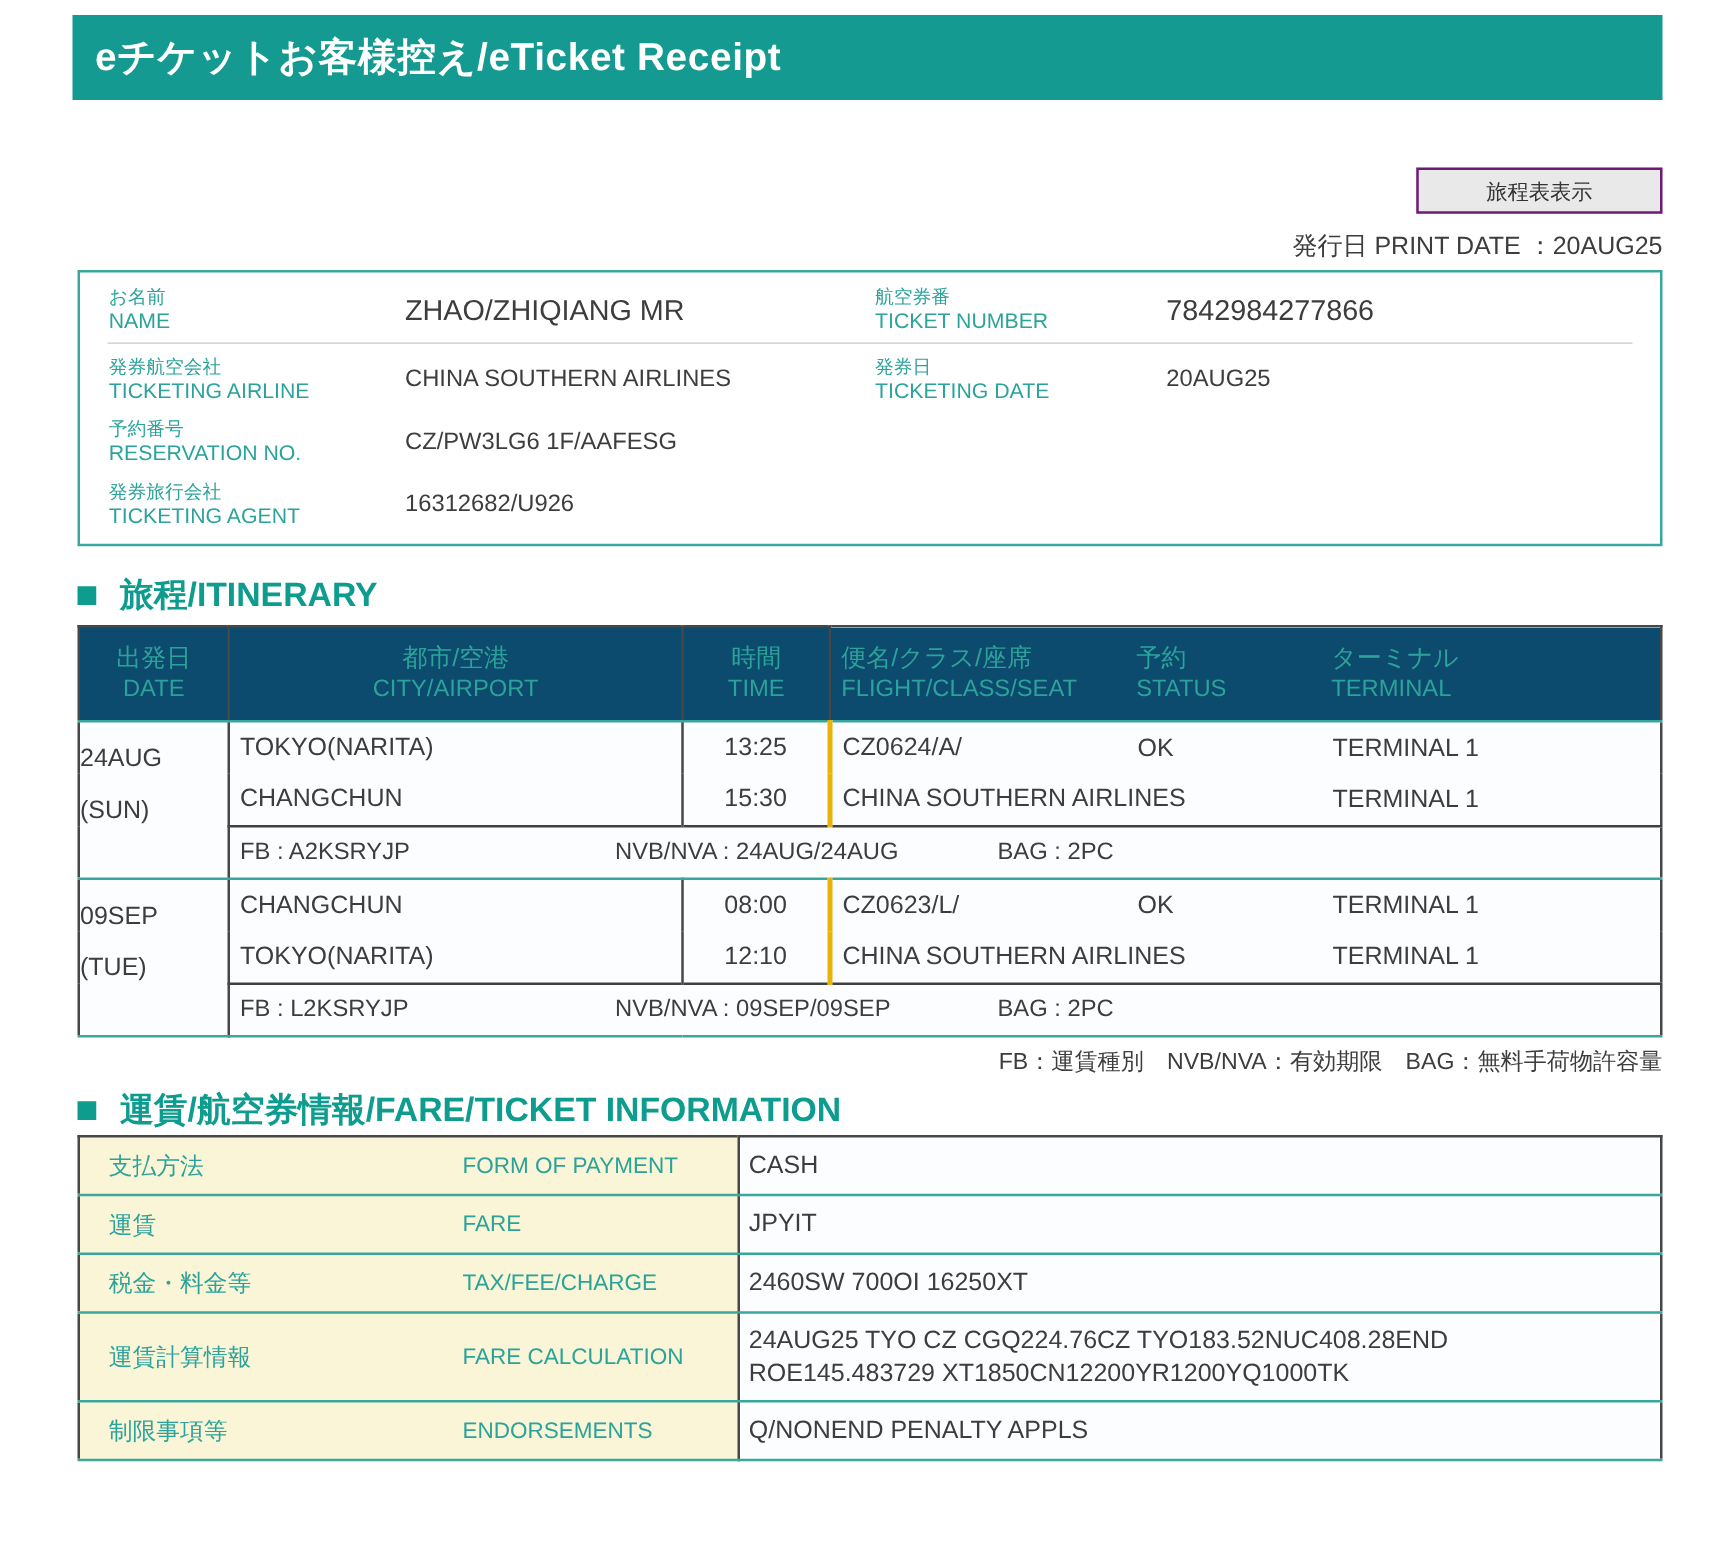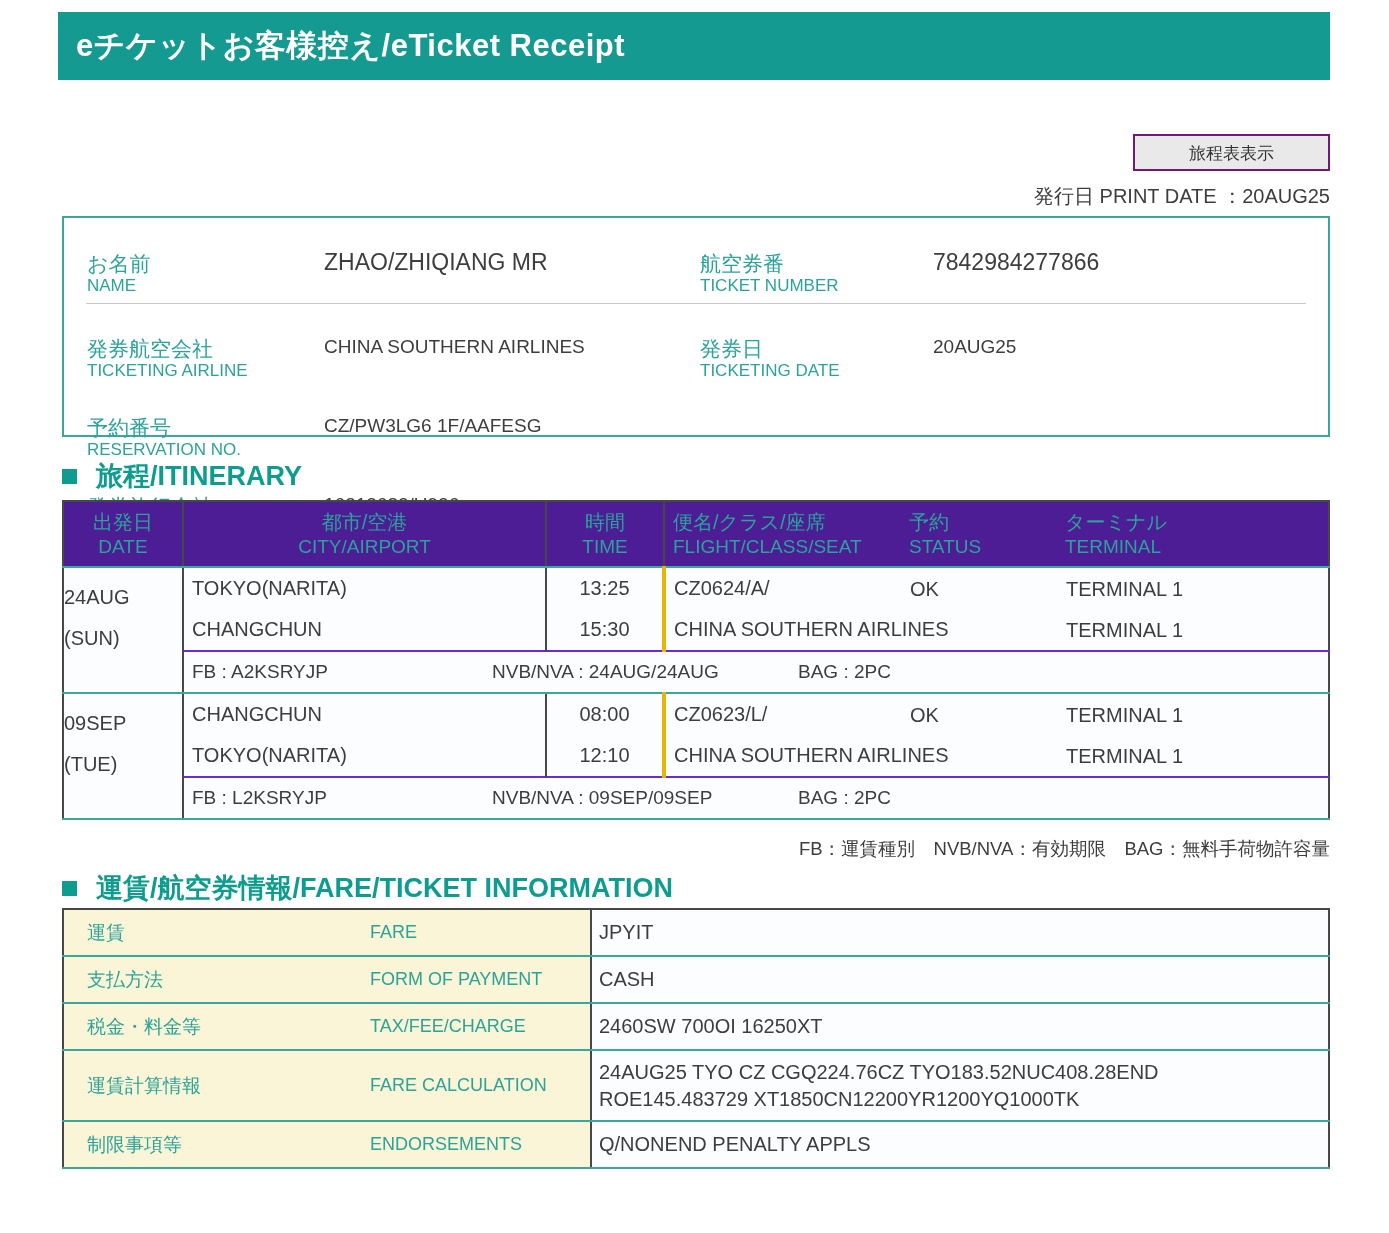--- a/index.html
+++ b/index.html
@@ -36,21 +36,21 @@
   .infobox {
     position: absolute; left: 62px; top: 216px; width: 1268px; height: 221px;
     border: 2px solid #3aa79d; background: #ffffff; padding-top: 7px;
   }
   .inforow {
     display: grid; grid-template-columns: 237px 376px 233px 1fr;
     align-items: center; padding: 7px 23px;
   }
   .inforow.r1 { padding-top: 5px; padding-bottom: 6px; }
   .lbl { color: #2ba39a; line-height: 1.13; }
-  .lbl .jp { font-size: 21px; margin-top: 22px; }
+  .lbl .jp { font-size: 15px; }
   .lbl .en { font-size: 17px; }
   .ival { font-size: 19px; color: #3d3d3d; }
   .ival.big { font-size: 23px; }
   .divider { height: 1px; background: #c9c9c9; margin: 2px 22px 4px 22px; }
 
   
   .section-title {
     position: absolute; left: 62px;
     display: flex; align-items: center; gap: 19px;
     color: #0d9c8e; font-weight: bold; font-size: 27px;
@@ -58,42 +58,42 @@
   .sq { width: 15px; height: 15px; background: #0d9c8e; flex: 0 0 auto; }
 
   
   table { border-collapse: collapse; table-layout: fixed; }
   .itin {
     position: absolute; left: 62px; top: 500px; width: 1268px;
     border: 2px solid #474747; border-bottom: 2px solid #3aa79d;
     background: #fbfdfe;
   }
   .itin th {
-    background: #4c1d95; color: #2ba39a; font-weight: normal;
-    height: 66px; border-bottom: 2px solid #3aa79d; vertical-align: middle;
+    background: #0c4a6e; color: #2ba39a; font-weight: normal;
+    height: 76px; border-bottom: 2px solid #3aa79d; vertical-align: middle;
   }
   .itin th .jp { font-size: 20px; line-height: 1.25; }
   .itin th .en { font-size: 19px; line-height: 1.25; }
   .vline { border-right: 2px solid #474747; }
   .itin td { font-size: 20px; }
   td.datec {
     text-align: left; vertical-align: top; padding-top: 9px;
     line-height: 41px; border-right: 2px solid #474747;
     border-bottom: 2px solid #3aa79d;
   }
   tr.leg td { height: 42px; }
   td.cityc { padding-left: 8px; border-right: 2px solid #474747; }
   td.timec { text-align: center; border-right: 4px solid #eab308; }
   td.flightc { position: relative; padding-left: 8px; }
   th.flighth { text-align: left; padding-left: 8px; position: relative; }
   .abs-status { position: absolute; left: 244px; width: 120px; text-align: left; top: 50%; transform: translateY(-50%); }
   .abs-terminal { position: absolute; left: 400px; top: 50%; transform: translateY(-50%); white-space: nowrap; }
   tr.fbrow td {
     height: 42px; position: relative;
-    border-top: 2px solid #6d28d9; border-bottom: 2px solid #3aa79d;
+    border-top: 2px solid #404040; border-bottom: 2px solid #3aa79d;
     font-size: 19px;
     margin-left: 30px;
   }
   .fb-item { position: absolute; top: 50%; transform: translateY(-50%); white-space: nowrap; }
   .fb-a { left: 8px; } .fb-b { left: 308px; } .fb-c { left: 614px; }
 
   .itin-note {
     position: absolute; right: 59px; top: 836px;
     font-size: 18.5px; color: #3d3d3d; white-space: nowrap;
   }
@@ -283,34 +283,34 @@
 
   <table class="fare">
     <colgroup>
         <col style="width:528px">
         <col>
       </colgroup>
     <tbody>
       <tr>
         <td class="flabel">
           <div class="flabel-inner">
+            <span class="flabel-jp">支払方法</span>
+            <span class="flabel-en">FORM OF PAYMENT</span>
+          </div>
+        </td>
+        <td class="fvalue">CASH</td>
+      </tr>
+      <tr>
+        <td class="flabel">
+          <div class="flabel-inner">
             <span class="flabel-jp">運賃</span>
             <span class="flabel-en">FARE</span>
           </div>
         </td>
         <td class="fvalue">JPYIT</td>
-      </tr>
-      <tr>
-        <td class="flabel">
-          <div class="flabel-inner">
-            <span class="flabel-jp">支払方法</span>
-            <span class="flabel-en">FORM OF PAYMENT</span>
-          </div>
-        </td>
-        <td class="fvalue">CASH</td>
       </tr>
       <tr>
         <td class="flabel">
           <div class="flabel-inner">
             <span class="flabel-jp">税金・料金等</span>
             <span class="flabel-en">TAX/FEE/CHARGE</span>
           </div>
         </td>
         <td class="fvalue">2460SW 700OI 16250XT</td>
       </tr>

